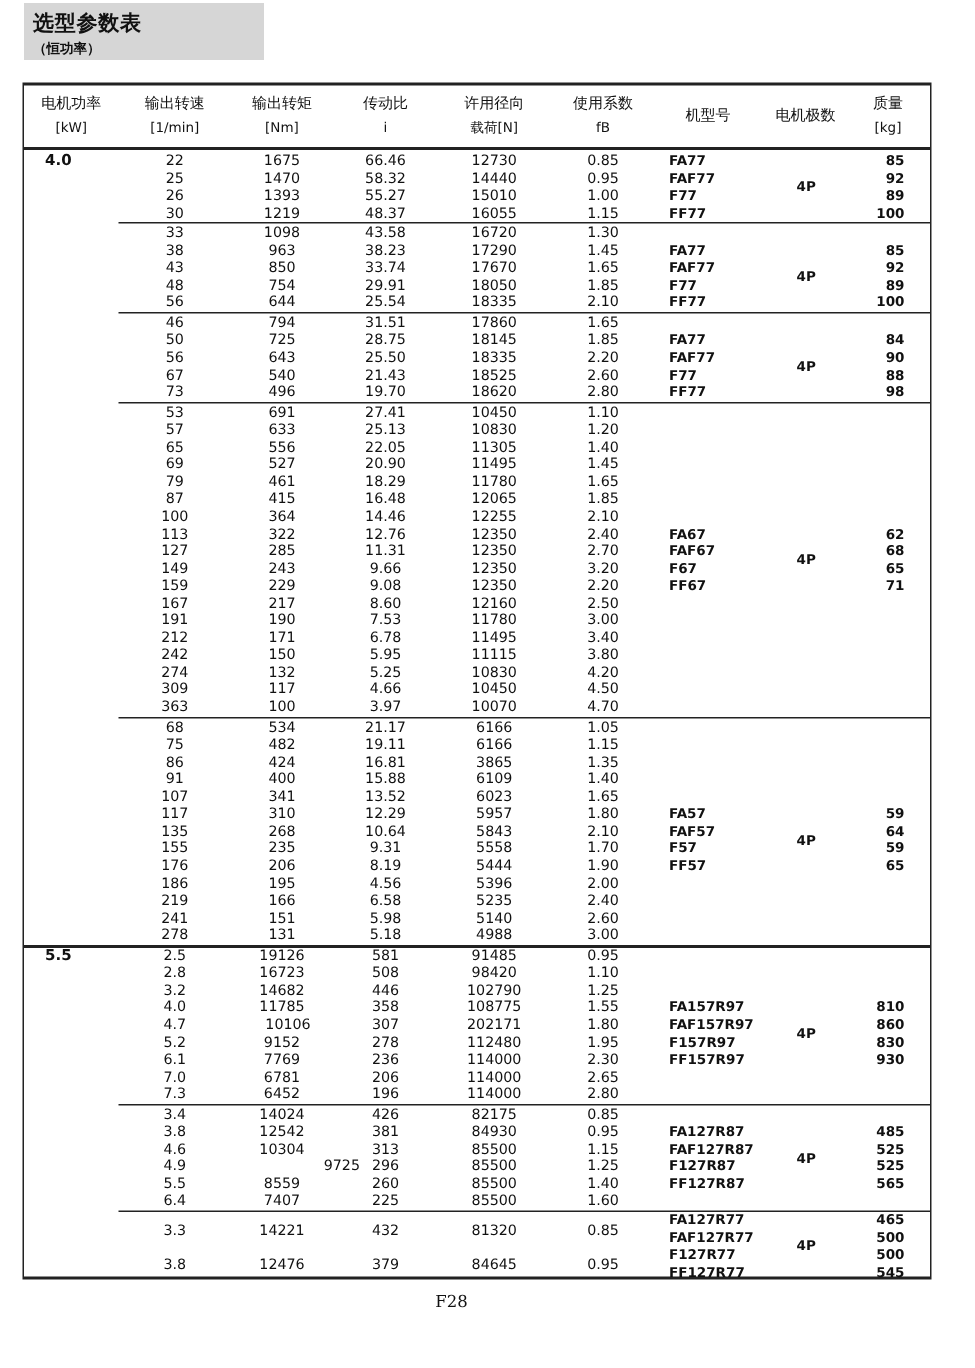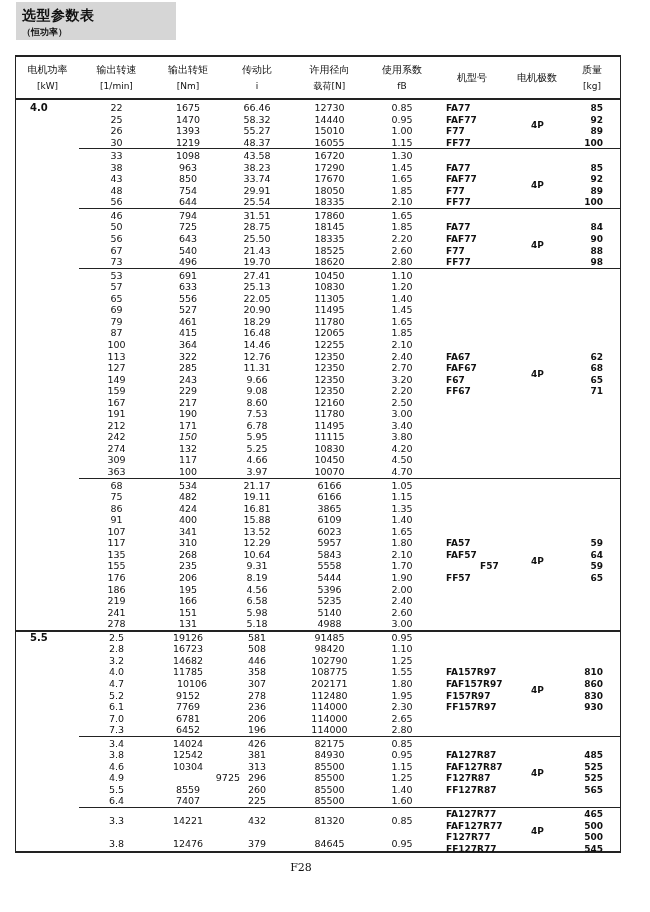--- a/index.html
+++ b/index.html
@@ -298,21 +298,21 @@
         </div>
         <div class="row" style="top: 150.15px;">
           <div class="c" style="left: 63px; width: 75px;">212</div>
           <div class="c" style="left: 138px; width: 68px;">171</div>
           <div class="c" style="left: 206px; width: 70px;">6.78</div>
           <div class="c" style="left: 276px; width: 75px;">11495</div>
           <div class="c" style="left: 351px; width: 70px;">3.40</div>
         </div>
         <div class="row" style="top: 161.7px;">
           <div class="c" style="left: 63px; width: 75px;">242</div>
-          <div class="c" style="left: 138px; width: 68px; font-style: italic;">150</div>
+          <div class="c" style="left: 138px; width: 68px;">150</div>
           <div class="c" style="left: 206px; width: 70px;">5.95</div>
           <div class="c" style="left: 276px; width: 75px;">11115</div>
           <div class="c" style="left: 351px; width: 70px;">3.80</div>
         </div>
         <div class="row" style="top: 173.25px;">
           <div class="c" style="left: 63px; width: 75px;">274</div>
           <div class="c" style="left: 138px; width: 68px;">132</div>
           <div class="c" style="left: 206px; width: 70px;">5.25</div>
           <div class="c" style="left: 276px; width: 75px;">10830</div>
           <div class="c" style="left: 351px; width: 70px;">4.20</div>
@@ -431,21 +431,21 @@
           <div class="c" style="left: 63px; width: 75px;">278</div>
           <div class="c" style="left: 138px; width: 68px;">131</div>
           <div class="c" style="left: 206px; width: 70px;">5.18</div>
           <div class="c" style="left: 276px; width: 75px;">4988</div>
           <div class="c" style="left: 351px; width: 70px;">3.00</div>
         </div>
         <div class="model" style="top: 58.75px;">FA57</div>
         <div class="mass" style="top: 58.75px;">59</div>
         <div class="model" style="top: 70.3px;">FAF57</div>
         <div class="mass" style="top: 70.3px;">64</div>
-        <div class="model" style="top: 81.85px; margin-left: 34px;">F57</div>
+        <div class="model" style="top: 81.85px;">F57</div>
         <div class="mass" style="top: 81.85px;">59</div>
         <div class="model" style="top: 93.4px;">FF57</div>
         <div class="mass" style="top: 93.4px;">65</div>
         <div class="poles" style="top: 76.075px;">4P</div>
       </div>
       <div class="group" style="top: 574.75px; height: 103.95px;">
         <div class="gsep full" style="top: -2px;"></div>
         <div class="power" style="top: 0px;">5.5</div>
         <div class="row" style="top: 0px;">
           <div class="c" style="left: 63px; width: 75px;">2.5</div>

